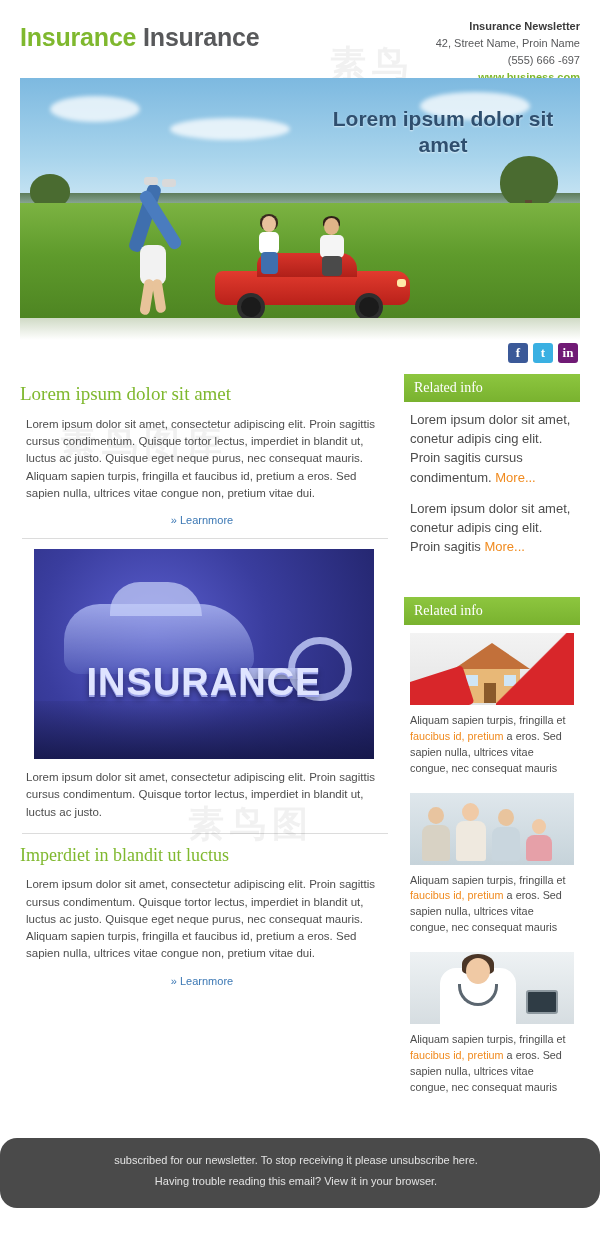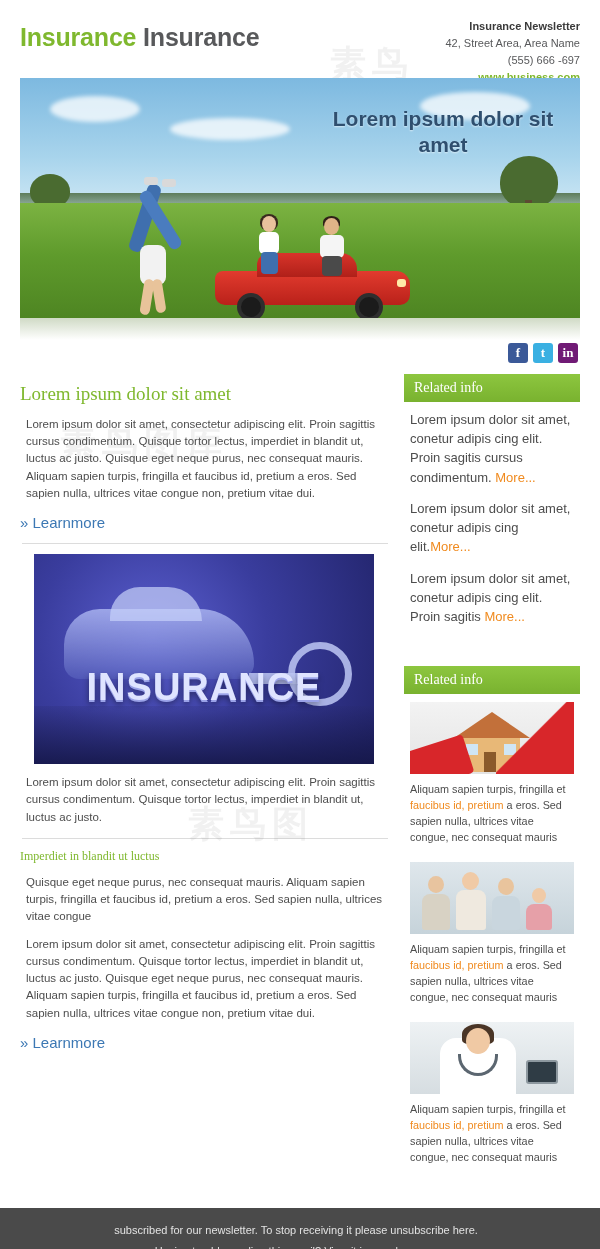--- a/index.html
+++ b/index.html
@@ -189,32 +189,32 @@
   .col-side { width: 176px; }
 
   .art-title {
     color: #7fb82e;
     font-size: 19px;
     font-weight: normal;
     line-height: 1.25;
     margin: 8px 0 10px 0;
     font-family: "Liberation Serif", serif;
   }
-  .art-title.small { font-size: 12px; }
+  .art-title.small { font-size: 18px; }
   .art-p {
     color: #4d4d4d;
     font-size: 11.5px;
     line-height: 1.5;
     margin: 0 0 10px 0;
     padding: 0 6px 0 6px;
   }
   .learnmore {
-    text-align: left;
+    text-align: center;
     color: #3c78b4;
-    font-size: 15px;
+    font-size: 11px;
     padding: 2px 6px 0 0;
   }
   .divider {
     height: 1px;
     background: #dcdcdc;
     margin: 12px 2px 10px 2px;
   }
 
   
   .ins-img {
@@ -341,20 +341,21 @@
 
   
   .footer {
     margin-top: 26px;
     background: #4a4a4a;
     color: #e2e2e2;
     text-align: center;
     padding: 12px 28px 16px 20px;
     font-size: 11px;
     line-height: 1.9;
+    border-radius: 17px;
   }
   .footer a { color: #e2e2e2; text-decoration: none; }
 
   
   .wm {
     position: absolute;
     color: rgba(120,120,120,0.10);
     font-size: 36px;
     font-weight: bold;
     pointer-events: none;
@@ -371,21 +372,21 @@
   <div class="wm" style="left:60px; top:420px;">素鸟图库</div>
   <div class="wm" style="left:188px; top:800px;">素鸟图</div>
 
   <div class="header">
     <div class="brand">
       <span class="b1">Insurance</span>
       <span class="b2">Insurance</span>
     </div>
     <div class="contact">
       <div class="c-title">Insurance Newsletter</div>
-      <div>42, Street Area, Area Name</div>
+      <div>42, Street Name, Proin Name</div>
       <div>(555) 666 -697</div>
       <div class="c-site">www.business.com</div>
     </div>
   </div>
 
   <div class="hero-wrap">
     <div class="hero">
       <div class="sky"></div>
       <div class="cloud" style="left:30px; top:18px; width:90px; height:26px;"></div>
       <div class="cloud" style="left:150px; top:40px; width:120px; height:22px;"></div>
@@ -457,37 +458,33 @@
           <div class="floor"></div>
           <div class="ins-word">INSURANCE</div>
         </div>
         <p class="art-p">Lorem ipsum dolor sit amet, consectetur adipiscing elit. Proin sagittis cursus condimentum. Quisque tortor lectus, imperdiet in blandit ut, luctus ac justo.</p>
       </div>
 
       <div class="divider"></div>
 
       <div>
         <div class="art-title small">Imperdiet in blandit ut luctus</div>
-        <p class="art-p">Quisque eget neque purus, nec consequat mauris. Aliquam sapien turpis, fringilla et faucibus id, pretium a eros. Sed sapien nulla, ultrices vitae congue</p>
         <p class="art-p">Lorem ipsum dolor sit amet, consectetur adipiscing elit. Proin sagittis cursus condimentum. Quisque tortor lectus, imperdiet in blandit ut, luctus ac justo. Quisque eget neque purus, nec consequat mauris. Aliquam sapien turpis, fringilla et faucibus id, pretium a eros. Sed sapien nulla, ultrices vitae congue non, pretium vitae dui.</p>
         <div class="learnmore">» Learnmore</div>
       </div>
 
     </div>
 
     <div class="col-side">
 
       <div class="sidebar-block">
         <div class="side-head">Related info</div>
 
         <p class="side-p">
           <span>Lorem ipsum dolor sit amet, conetur adipis cing elit. Proin sagitis cursus condimentum. </span><span class="link-more">More...</span>
-        </p>
-        <p class="side-p">
-          <span>Lorem ipsum dolor sit amet, conetur adipis cing elit.</span><span class="link-more">More...</span>
         </p>
         <p class="side-p">
           <span>Lorem ipsum dolor sit amet, conetur adipis cing elit. Proin sagitis </span><span class="link-more">More...</span>
         </p>
       </div>
 
       <div class="side-gap"></div>
 
       <div class="sidebar-block">
         <div class="side-head">Related info</div>

